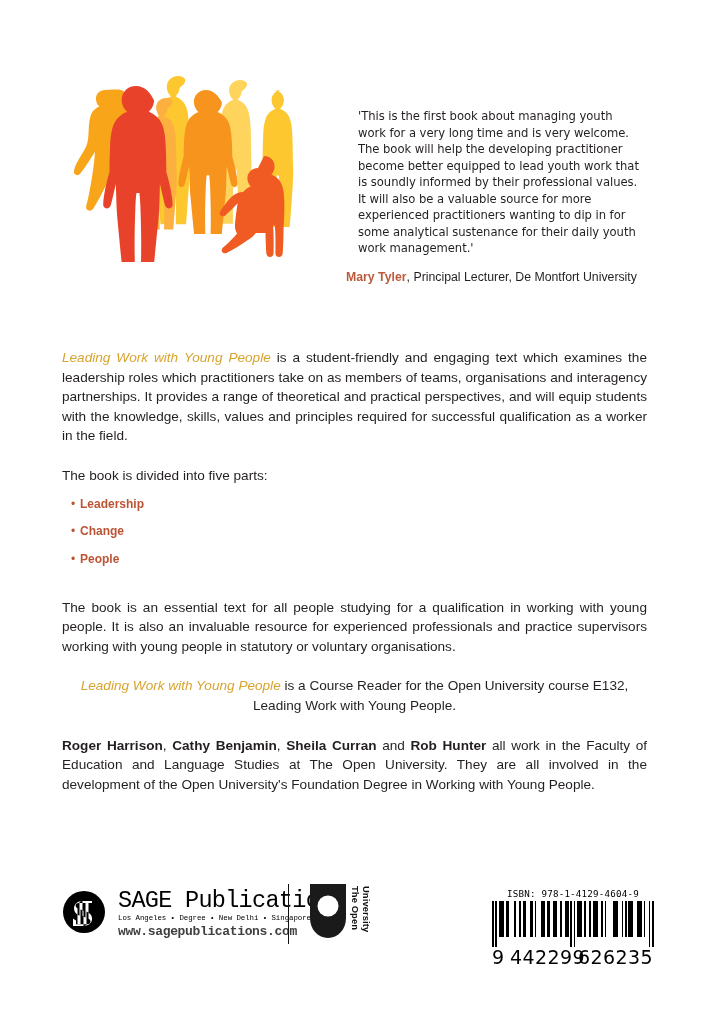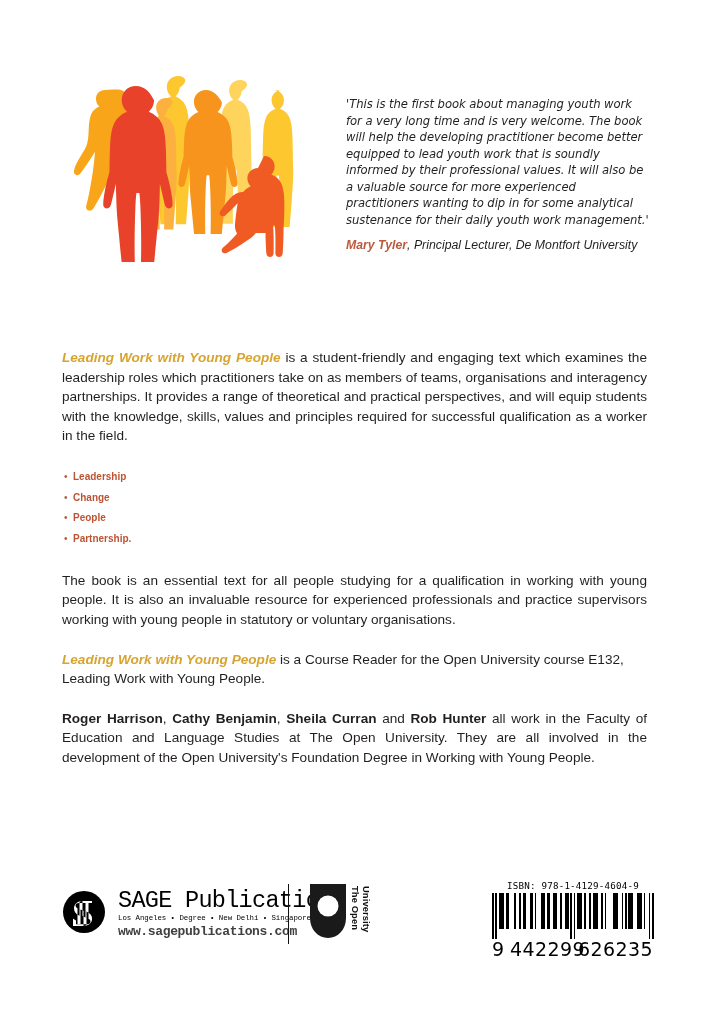--- a/index.html
+++ b/index.html
@@ -28,79 +28,77 @@
 
   
   #quote-block {
     position: absolute;
     left: 346px;
     top: 96px;
     width: 305px;
   }
   .quote-text {
     font-family: "DejaVu Sans", sans-serif;
-    font-style: italic;
     font-size: 11.6px;
     line-height: 16.55px;
     color: #231f20;
-    margin: 0;
+    margin: 12px;
     letter-spacing: -0.05px;
   }
   .quote-attrib {
     font-size: 12.3px;
     line-height: 16.5px;
     margin: 9px 0 0 0;
     color: #231f20;
     white-space: nowrap;
-    font-style: italic;
   }
   .attrib-name {
     font-weight: bold;
     color: #bc5a3c;
   }
 
   
   #body-copy {
     position: absolute;
     left: 62px;
     top: 348px;
     width: 585px;
   }
   .para {
     font-size: 13.6px;
     line-height: 19.6px;
     text-align: justify;
     margin: 0;
     color: #231f20;
   }
-  .para.nojustify { text-align: left; }
+  .para.nojustify { text-align: center; }
   .book-title {
-    font-weight: bold;
+    font-weight: normal;
     font-style: italic;
     color: #d8a430;
   }
   .spacer-para { height: 20px; }
 
   
   .list-intro {
     font-size: 13.6px;
     line-height: 19.6px;
     margin: 0;
   }
   ul.parts {
     list-style: none;
     margin: 0;
     padding: 0;
   }
   ul.parts li {
-    font-size: 10px;
+    font-size: 12px;
     line-height: 18.7px;
     font-weight: bold;
     color: #bc5334;
-    margin: 2px;
+    margin: 9px;
     padding: 0;
   }
   ul.parts li .dot {
     display: inline-block;
     width: 9px;
     color: #bc5334;
     font-weight: normal;
   }
 
   .authors-bold { font-weight: bold; }
@@ -202,21 +200,21 @@
     letter-spacing: 0.1px;
     color: #111;
     line-height: 11px;
     white-space: nowrap;
   }
 
   
   #barcode-block {
     position: absolute;
     left: 492px;
-    top: 4px;
+    top: 12px;
     width: 162px;
     height: 84px;
   }
   #isbn-line {
     font-family: "DejaVu Sans Mono", monospace;
     font-size: 9.2px;
     letter-spacing: 0.2px;
     color: #000;
     text-align: center;
     line-height: 12px;
@@ -297,26 +295,26 @@
   <p class="quote-text">'This is the first book about managing youth work for a very long time and is very welcome. The book will help the developing practitioner become better equipped to lead youth work that is soundly informed by their professional values. It will also be a valuable source for more experienced practitioners wanting to dip in for some analytical sustenance for their daily youth work management.'</p>
   <p class="quote-attrib"><span class="attrib-name">Mary Tyler</span><span>, Principal Lecturer, De Montfort University</span></p>
 </div>
 
 <div id="body-copy">
 
   <p class="para"><span class="book-title">Leading Work with Young People</span><span> is a student-friendly and engaging text which examines the leadership roles which practitioners take on as members of teams, organisations and interagency partnerships. It provides a range of theoretical and practical perspectives, and will equip students with the knowledge, skills, values and principles required for successful qualification as a worker in the field.</span></p>
 
   <div class="spacer-para"></div>
 
+  <p class="list-intro">The book is divided into five parts:</p>
 
   <ul class="parts">
     <li><span class="dot">•</span><span>Leadership</span></li>
     <li><span class="dot">•</span><span>Change</span></li>
     <li><span class="dot">•</span><span>People</span></li>
-    <li><span class="dot">•</span><span>Partnership.</span></li>
   </ul>
 
   <div class="spacer-para"></div>
 
   <p class="para">The book is an essential text for all people studying for a qualification in working with young people. It is also an invaluable resource for experienced professionals and practice supervisors working with young people in statutory or voluntary organisations.</p>
 
   <div class="spacer-para"></div>
 
   <p class="para nojustify"><span class="book-title">Leading Work with Young People</span><span> is a Course Reader for the Open University course E132, Leading Work with Young People.</span></p>
 

